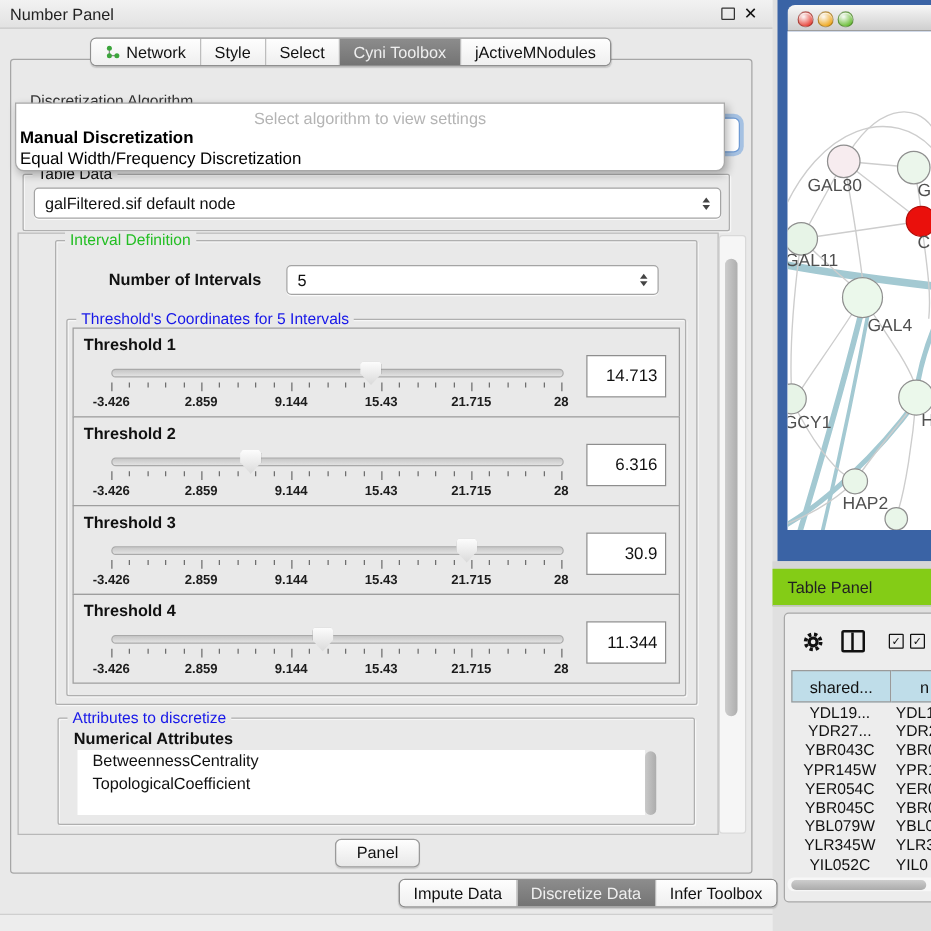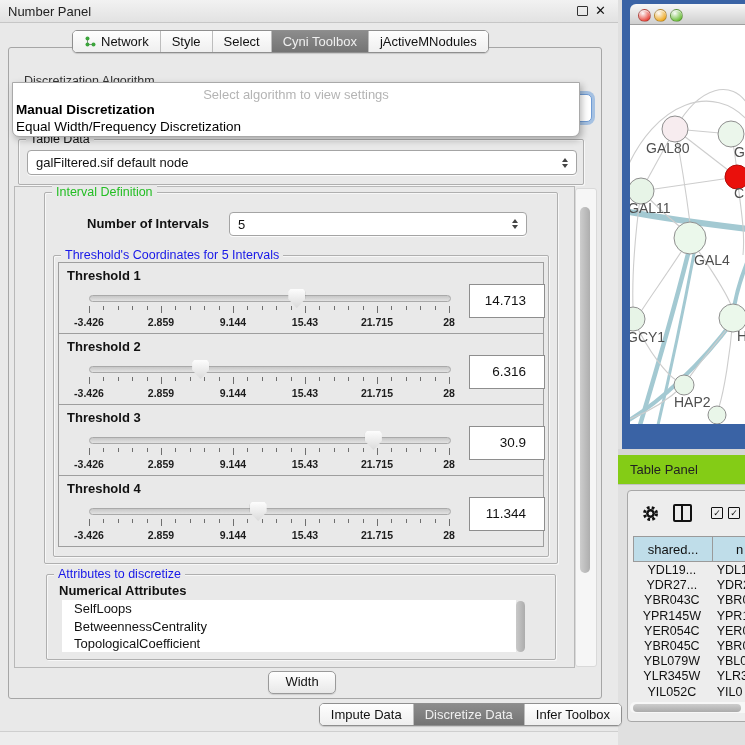--- a/index.html
+++ b/index.html
@@ -58,21 +58,21 @@
   .slider-wrap{position:absolute;left:30px;top:27px;width:360px;height:40px}
   .slider-track{position:absolute;left:0;top:5px;width:360px;height:5px;border:1px solid #A9A9A9;
     border-radius:4px;background:linear-gradient(#C7C7C7,#E2E2E2)}
   .slider-thumb{position:absolute;top:-1px;width:17px;height:19px;
     clip-path:polygon(12% 0,88% 0,100% 14%,100% 52%,50% 100%,0 52%,0 14%);
     background:linear-gradient(#FDFDFD,#DADADA);filter:drop-shadow(0 0 1px rgba(0,0,0,.6))}
   .tick{position:absolute;top:16px;width:1px;height:4px;background:#6E6E6E}
   .tick.major{height:7px}
   .tick-label{position:absolute;top:26px;transform:translateX(-50%);font-size:10.5px;font-weight:bold;color:#1C1C1C;white-space:nowrap}
   .value-box{position:absolute;left:410px;top:21px;width:56px;height:32px;background:#FFF;border:1px solid #8E8E8E;
-    font-size:13.5px;text-align:right;line-height:32px;padding-right:18px}
+    font-size:13.5px;text-align:right;line-height:32px;padding-right:6px}
   
   .attr-list{left:62px;top:600px;width:454px;height:52px;background:#FFF;overflow:hidden;border:1px solid #C9C9C9;border-width:0}
   .attr-item{font-size:13px;line-height:17.5px;padding-left:12px;white-space:nowrap}
   .attr-scroll{left:516px;top:601px;width:9px;height:51px;border-radius:5px;background:linear-gradient(to right,#C9C9C9,#ACACAC)}
   .apply-btn{left:268px;top:671px;width:66px;height:21px;border:1px solid #9A9A9A;border-radius:5px;
     background:linear-gradient(#FEFEFE,#E8E8E8);font-size:13px;text-align:center;line-height:20px;cursor:default;
     box-shadow:0 1px 1px rgba(0,0,0,.12)}
   .footer-line{left:0;top:731px;width:618px;height:1px;background:#CFCFCF}
   .footer-area{left:0;top:732px;width:618px;height:13px;background:#EDEDED}
   
@@ -345,27 +345,26 @@
       <div class="slider-thumb" style="left: 160.697px;"></div>
     </div>
     <div class="value-box">11.344</div>
   </div>
 
   <div class="grp" style="left:46px;top:574px;width:508px;height:84px">
     <span class="grp-title t-blue">Attributes to discretize</span>
     <span class="abs" style="left:12px;top:8px;font-size:13px;font-weight:bold">Numerical Attributes</span>
   </div>
   <div class="abs attr-list">
-      <div class="attr-item">SelfLoops</div>
       <div class="attr-item">BetweennessCentrality</div>
       <div class="attr-item">TopologicalCoefficient</div>
     </div>
   <div class="abs attr-scroll"></div>
 
-  <div class="abs apply-btn">Width</div>
+  <div class="abs apply-btn">Panel</div>
 
   <div class="abs bottom-tabs">
     <div class="tabgroup">
       <div class="tab">
           <span>Impute Data</span>
         </div>
       <div class="tab sel">
           <span>Discretize Data</span>
         </div>
       <div class="tab">

